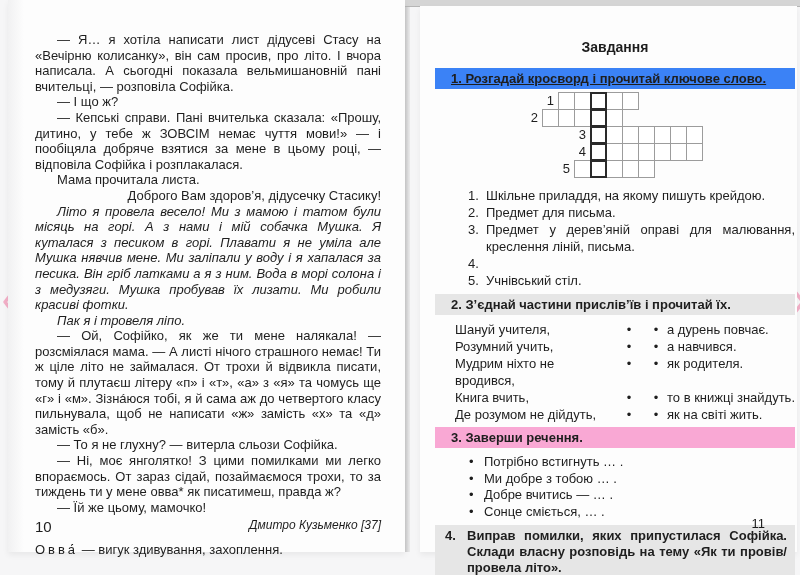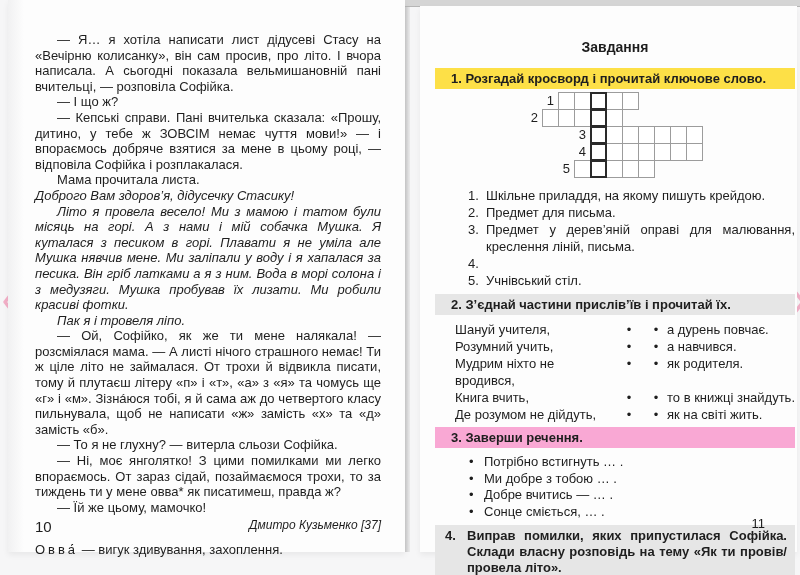--- a/index.html
+++ b/index.html
@@ -31,21 +31,21 @@
   .nav{position:absolute;top:280px;width:22px;height:44px;cursor:pointer}
   .nav.left{left:1px}
   .nav.right{right:-7px}
   
   .lp-text{
     position:absolute;left:27px;top:32px;width:346px;
     font-size:13px;line-height:15.6px;text-align:justify;
   }
   .p{margin:0;text-indent:22px}
   .p.letter{font-style:italic}
-  .p.letter-center{font-style:italic;text-align:left;text-indent:0}
+  .p.letter-center{text-align:right;text-indent:0}
   .p.attribution{font-style:italic;text-align:right;text-indent:0;font-size:12px;margin-top:3px}
   .gloss-strip{
     font-weight:bold;padding:3px 6px 3px 28px;margin-top:9px;
     text-indent:0;text-align:left;font-size:13px;
   }
   .gloss-entry{margin-top:8px;text-align:left}
   .gloss-term{letter-spacing:3px}
   .pagenum{position:absolute;left:27px;top:518px;font-size:15px}
   .pagenum-r{position:absolute;right:32px;top:510px;font-size:13px}
   
@@ -99,21 +99,21 @@
       <polyline points="4,4 18,22 4,40" fill="none" stroke="#f2afc7" stroke-width="3.5" stroke-linecap="round" stroke-linejoin="round"></polyline>
     </svg>
   </span>
 </div>
 
 <div class="page page-left">
   <div class="lp-text" id="lp-text">
 
     <div class="p dialogue">— Я… я хотіла написати лист дідусеві Стасу на «Вечірню колисанку», він сам просив, про літо. І вчора написала. А сьогодні показала вельмишановній пані вчительці, — розповіла Софійка.</div>
       <div class="p dialogue">— І що ж?</div>
-      <div class="p dialogue">— Кепські справи. Пані вчителька сказала: «Прошу, дитино, у тебе ж ЗОВСІМ немає чуття мови!» — і впораємось добряче взятися за мене в цьому році, — відповіла Софійка і розплакалася.</div>
+      <div class="p dialogue">— Кепські справи. Пані вчителька сказала: «Прошу, дитино, у тебе ж ЗОВСІМ немає чуття мови!» — і пообіцяла добряче взятися за мене в цьому році, — відповіла Софійка і розплакалася.</div>
       <div class="p dialogue">Мама прочитала листа.</div>
       <div class="p letter-center">Доброго Вам здоров’я, дідусечку Стасику!</div>
       <div class="p letter">Літо я провела весело! Ми з мамою і татом були місяць на горі. А з нами і мій собачка Мушка. Я куталася з песиком в горі. Плавати я не уміла але Мушка нявчив мене. Ми заліпали у воду і я хапалася за песика. Він гріб латками а я з ним. Вода в морі солона і з медузяги. Мушка пробував їх лизати. Ми робили красиві фотки.</div>
       <div class="p letter">Пак я і тровеля ліпо.</div>
       <div class="p dialogue">— Ой, Софійко, як же ти мене налякала! — розсміялася мама. — А листі нічого страшного немає! Ти ж ціле літо не займалася. От трохи й відвикла писати, тому й плутаєш літеру «п» і «т», «а» з «я» та чомусь ще «г» і «м». Зізнáюся тобі, я й сама аж до четвертого класу пильнувала, щоб не написати «ж» замість «х» та «д» замість «б».</div>
       <div class="p dialogue">— То я не глухну? — витерла сльози Софійка.</div>
       <div class="p dialogue">— Ні, моє янголятко! З цими помилками ми легко впораємось. От зараз сідай, позаймаємося трохи, то за тиждень ти у мене овва* як писатимеш, правда ж?</div>
       <div class="p dialogue">— Їй же цьому, мамочко!</div>
       <div class="p attribution">Дмитро Кузьменко [37]</div>
     <div class="gloss-entry">
@@ -121,21 +121,21 @@
       <span>— вигук здивування, захоплення.</span>
     </div>
   </div>
   <div class="pagenum">10</div>
 </div>
 
 <div class="page page-right">
   <div class="rp-inner">
     <div class="r-title">Завдання</div>
 
-    <div class="strip" style="background: #fde047;">1. Розгадай кросворд і прочитай ключове слово.</div>
+    <div class="strip" style="background: #3b82f6; text-decoration: underline;">1. Розгадай кросворд і прочитай ключове слово.</div>
 
     <div class="crossword" id="crossword">
         <div class="cw-num" style="left: 103px; top: 0px;">1</div>
         <div class="cw-cell" style="left: 123px; top: 0px;"></div>
         <div class="cw-cell" style="left: 139px; top: 0px;"></div>
         <div class="cw-cell key" style="left: 155px; top: 0px;"></div>
         <div class="cw-cell" style="left: 171px; top: 0px;"></div>
         <div class="cw-cell" style="left: 187px; top: 0px;"></div>
         <div class="cw-num" style="left: 87px; top: 17px;">2</div>
         <div class="cw-cell" style="left: 107px; top: 17px;"></div>

